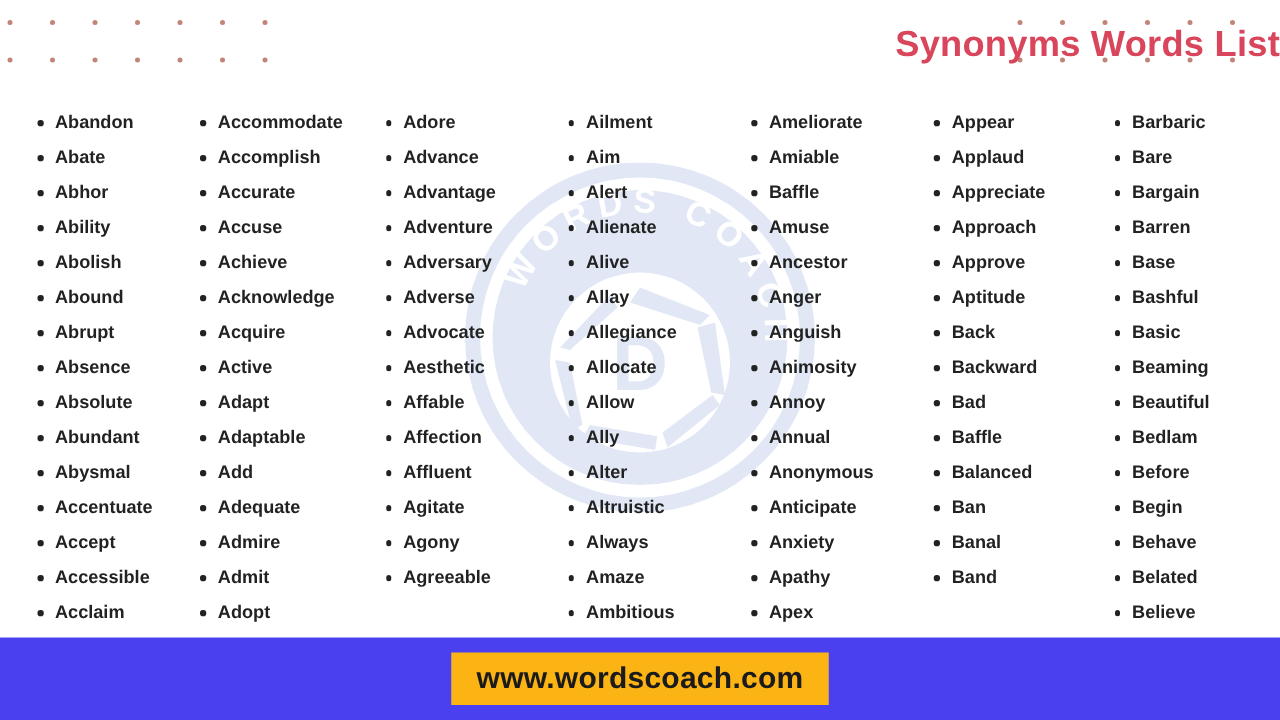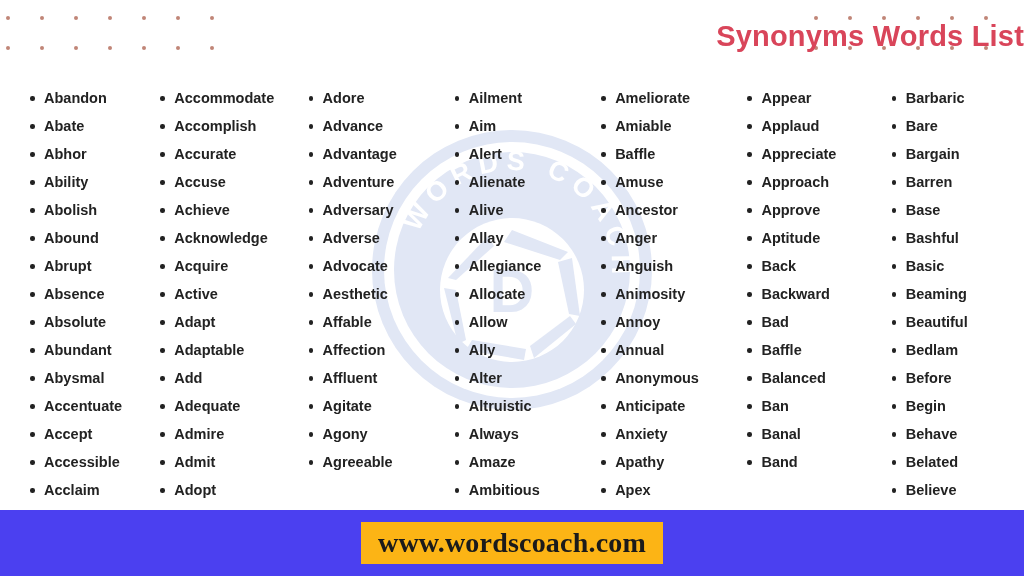--- a/index.html
+++ b/index.html
@@ -128,25 +128,24 @@
     align-items: center;
     justify-content: center;
   }
   .url-badge {
     width: 302px;
     height: 42px;
     background: #fcb415;
     display: flex;
     align-items: center;
     justify-content: center;
-    font-size: 28px;
+    font-size: 24px;
     font-weight: bold;
     color: #1b1b1b;
     letter-spacing: .2px;
-    font-family: Liberation Serif, serif;
   }
 </style>
 </head>
 <body>
 
 <div id="page">
 
   <div class="watermark">
     <svg viewBox="0 0 280 280" xmlns="http://www.w3.org/2000/svg" aria-hidden="true">
       <g fill="#e1e7f5">

